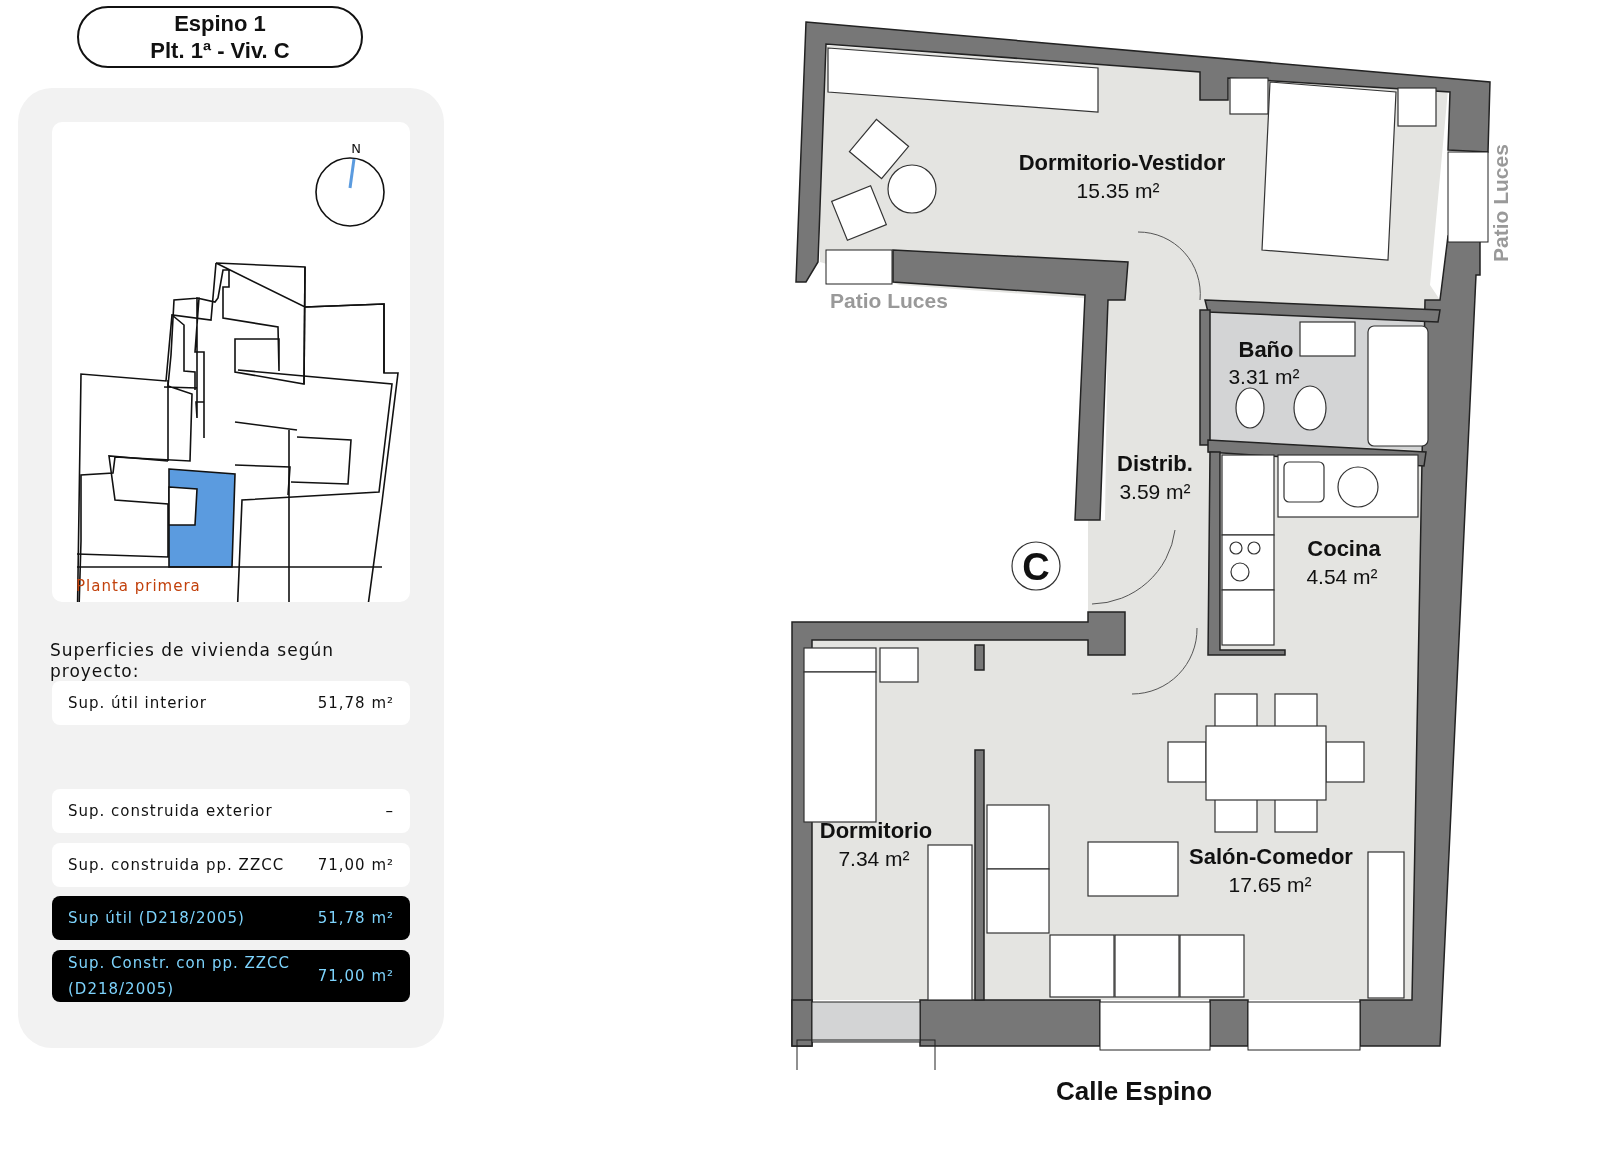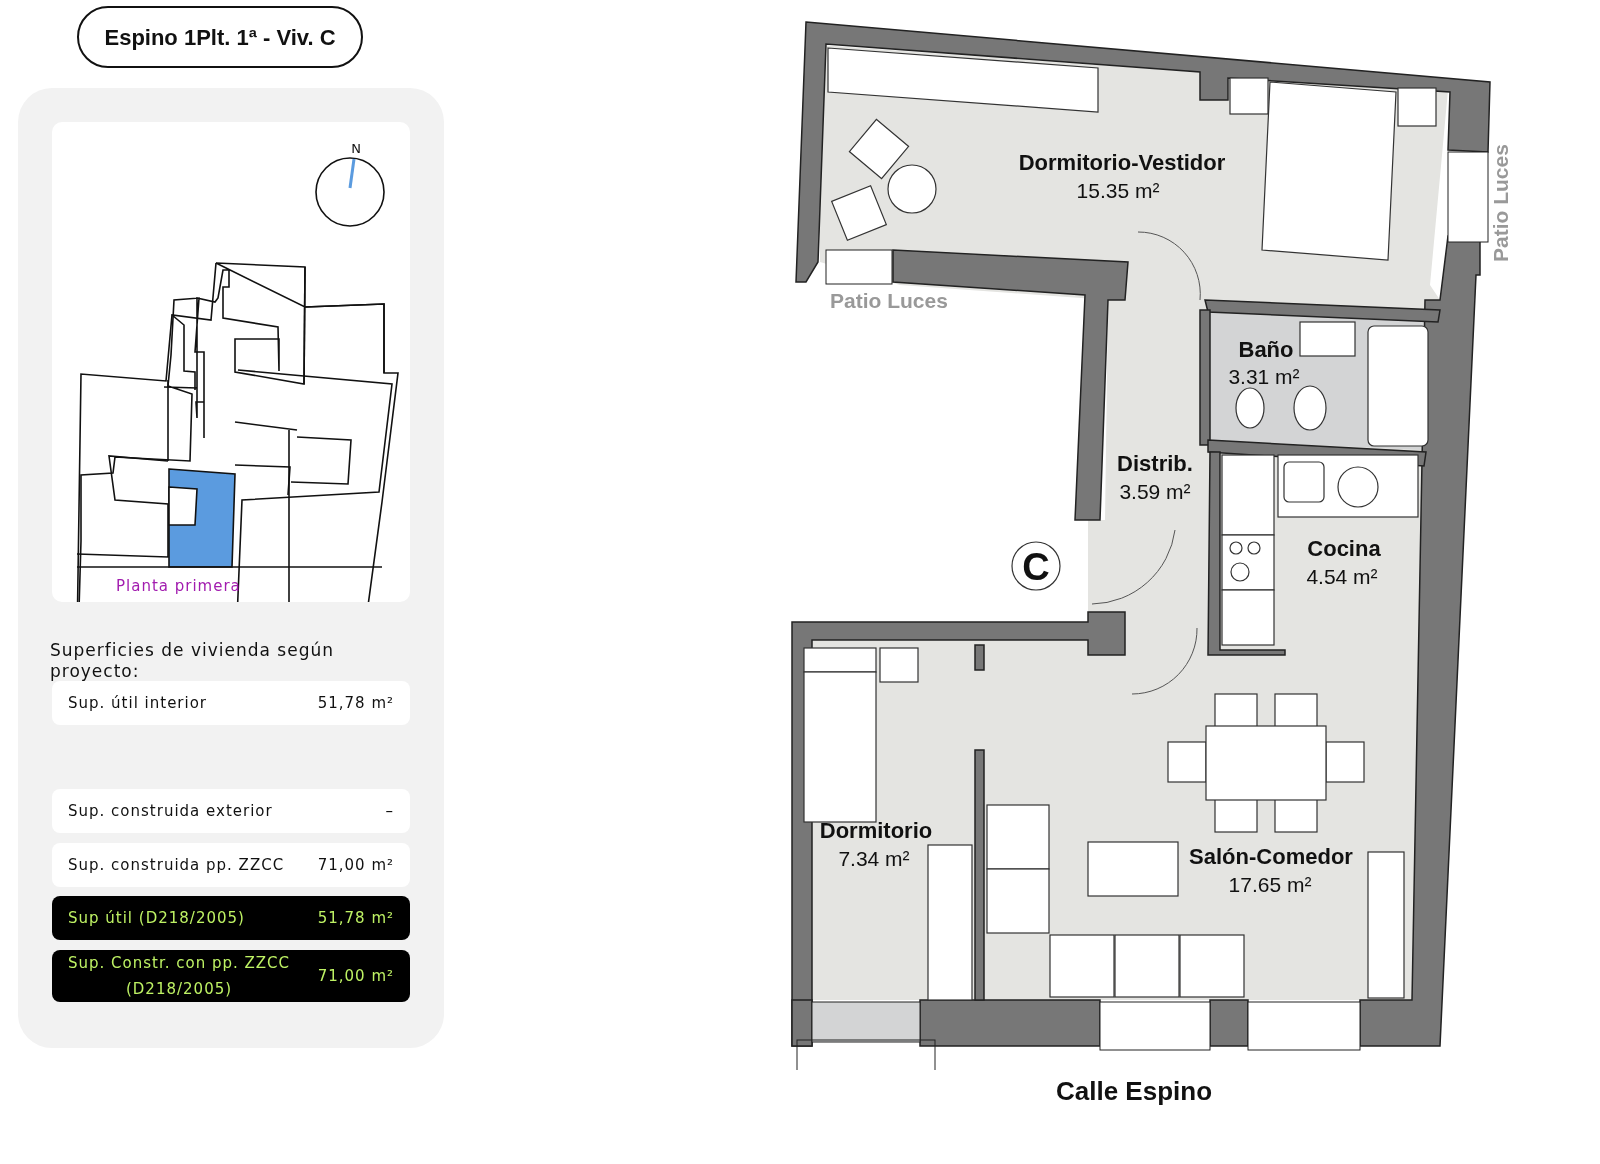--- a/index.html
+++ b/index.html
@@ -1,29 +1,29 @@
 <!DOCTYPE html>
 <html><head>
 <meta charset="utf-8">
 <style>
   html, body { margin:0; padding:0; background:#ffffff; }
   body { width:1600px; height:1164px; position:relative; overflow:hidden; font-family:"Liberation Sans", sans-serif; }
 
-  .title-pill { position:absolute; left:77px; top:6px; width:286px; height:62px; border:2px solid #111; border-radius:32px; box-sizing:border-box; display:flex; flex-direction:row; align-items:center; justify-content:center; font-family:"Liberation Sans", sans-serif; font-weight:bold; font-size:22px; line-height:27px; color:#111; }
+  .title-pill { position:absolute; left:77px; top:6px; width:286px; height:62px; border:2px solid #111; border-radius:32px; box-sizing:border-box; display:flex; flex-direction:column; align-items:center; justify-content:center; font-family:"Liberation Sans", sans-serif; font-weight:bold; font-size:22px; line-height:27px; color:#111; }
 
   .side-panel { position:absolute; left:18px; top:88px; width:426px; height:960px; background:#f2f2f2; border-radius:34px; }
   .map-card { position:absolute; left:34px; top:34px; width:358px; height:480px; background:#ffffff; border-radius:10px; }
   .map-card svg { position:absolute; left:0; top:0; }
-  .map-caption { position:absolute; left:24px; top:455px; font-family:"DejaVu Sans", sans-serif; font-size:15px; letter-spacing:1px; color:#a21caf;margin-left:40px; }
+  .map-caption { position:absolute; left:24px; top:455px; font-family:"DejaVu Sans", sans-serif; font-size:15px; letter-spacing:1px; color:#c2410c; }
 
   .surfaces-heading { position:absolute; left:32px; top:552px; width:320px; font-family:"DejaVu Sans", sans-serif; font-size:17px; line-height:21px; letter-spacing:1px; color:#111; }
 
   .row { position:absolute; left:34px; width:358px; background:#ffffff; border-radius:8px; display:flex; align-items:center; justify-content:space-between; box-sizing:border-box; padding:0 16px 0 16px; font-family:"DejaVu Sans", sans-serif; font-size:15px; letter-spacing:1px; color:#111; }
-  .row.dark { background:#000000; color:#bef264; }
-  .row .lbl { line-height:26px;text-align:center; }
+  .row.dark { background:#000000; color:#7dd3fc; }
+  .row .lbl { line-height:26px; }
 
   .plan { position:absolute; left:780px; top:10px; }
   .room-label { font-family:"Liberation Sans", sans-serif; font-weight:bold; font-size:22px; fill:#111; }
   .room-area { font-family:"Liberation Sans", sans-serif; font-size:21px; fill:#111; }
   .patio-label { font-family:"Liberation Sans", sans-serif; font-weight:bold; font-size:21px; fill:#999; }
   .street-label { position:absolute; left:1056px; top:1076px; font-family:"Liberation Sans", sans-serif; font-weight:bold; font-size:26px; color:#111; }
 </style>
 </head>
 <body>
 

